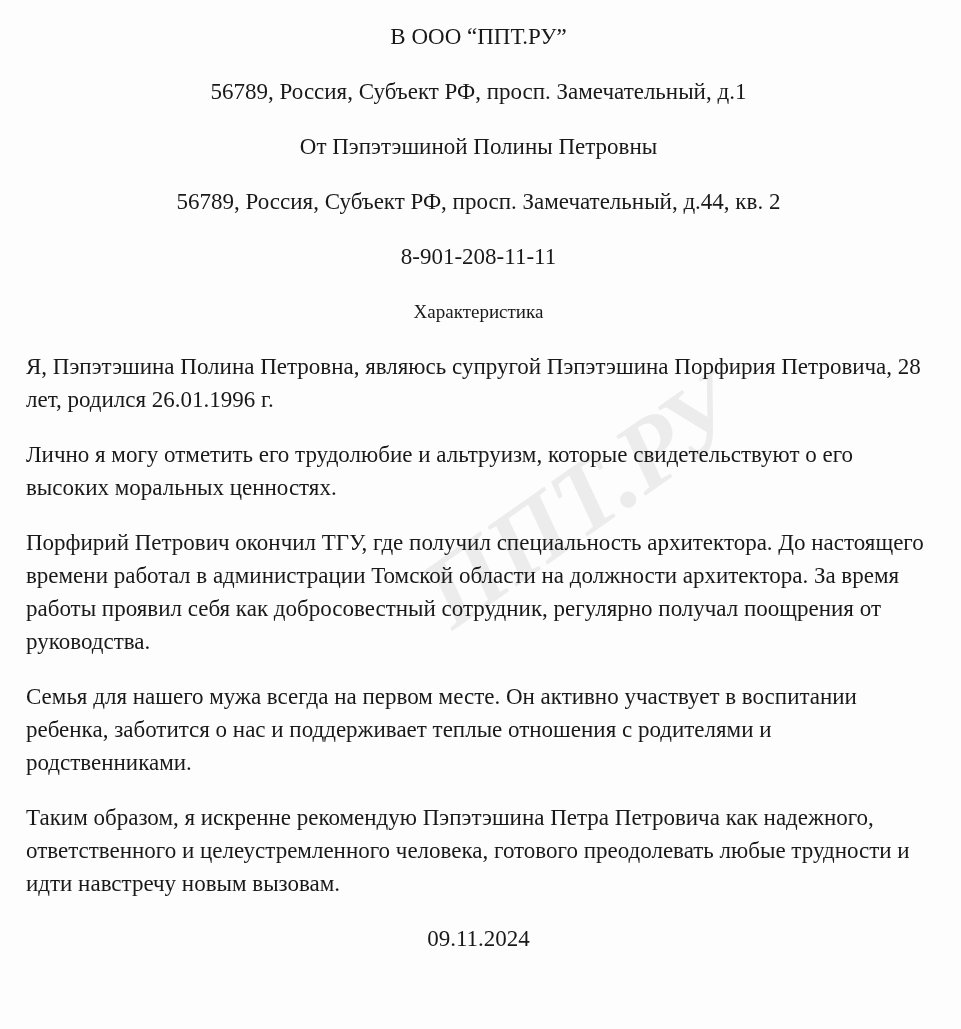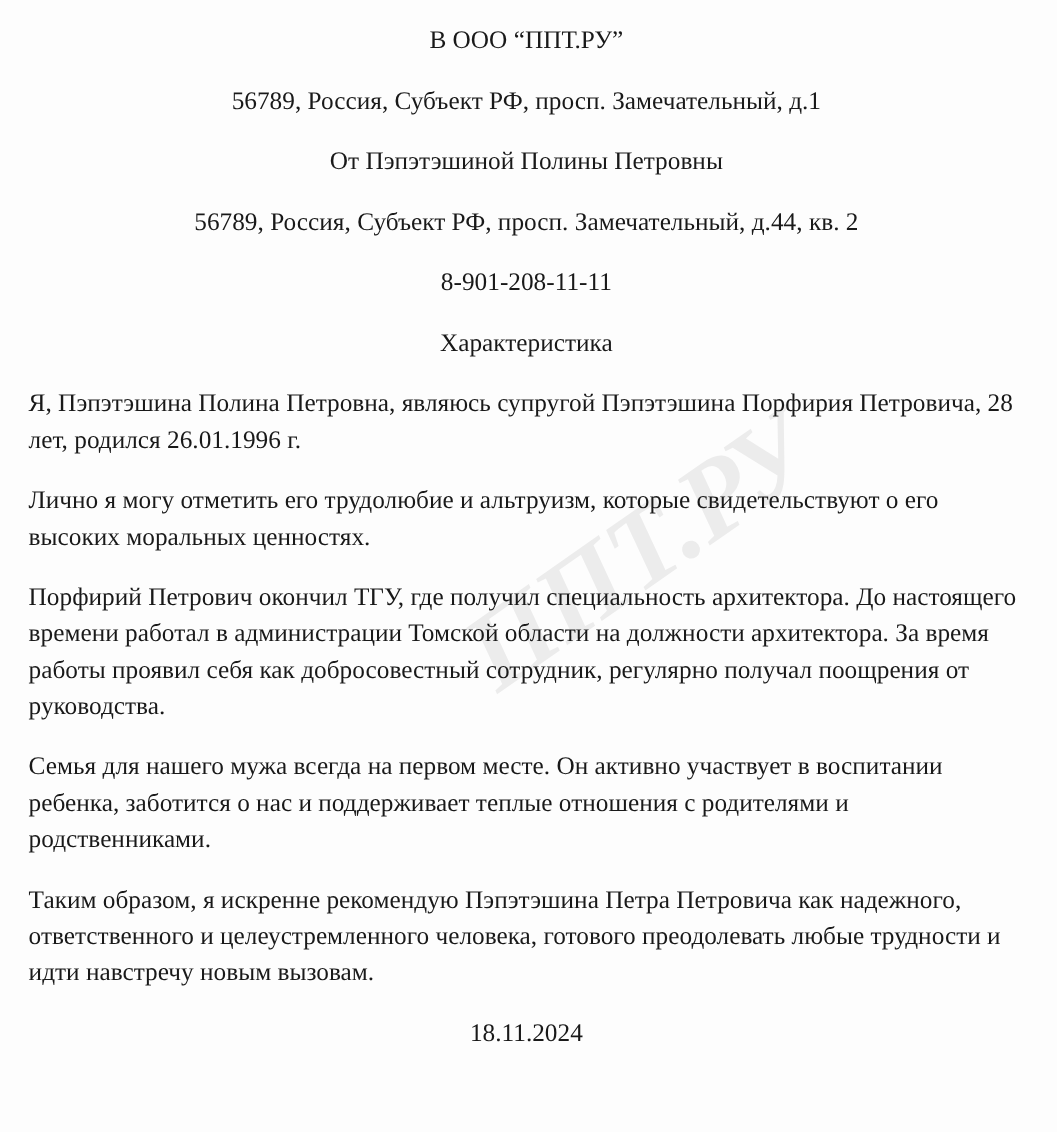--- a/index.html
+++ b/index.html
@@ -17,21 +17,21 @@
     color: #191919;
     font-family: "Liberation Serif", "DejaVu Serif", serif;
     font-size: 23px;
     line-height: 33px;
     overflow: hidden;
   }
   .page p { margin: 0 0 22px 0; }
   .right  { text-align: center; }
   .center { text-align: center; }
   .title {
-    font-size: 23px;
+    font-size: 19px;
     font-weight: normal;
     margin: 0 0 22px 0;
     line-height: 33px;
     font-family: Liberation Serif, serif;
   }
   .body-text p { text-align: left; }
   .signature-block { margin-top: 2px; }
   .watermark {
     position: absolute;
     left: 400px;
@@ -75,17 +75,17 @@
 
     <div class="body-text">
       <p>Я, Пэпэтэшина Полина Петровна, являюсь супругой Пэпэтэшина Порфирия Петровича, 28 лет, родился 26.01.1996 г.</p>
       <p>Лично я могу отметить его трудолюбие и альтруизм, которые свидетельствуют о его высоких моральных ценностях.</p>
       <p>Порфирий Петрович окончил ТГУ, где получил специальность архитектора. До настоящего времени работал в администрации Томской области на должности архитектора. За время работы проявил себя как добросовестный сотрудник, регулярно получал поощрения от руководства.</p>
       <p>Семья для нашего мужа всегда на первом месте. Он активно участвует в воспитании ребенка, заботится о нас и поддерживает теплые отношения с родителями и родственниками.</p>
       <p>Таким образом, я искренне рекомендую Пэпэтэшина Петра Петровича как надежного, ответственного и целеустремленного человека, готового преодолевать любые трудности и идти навстречу новым вызовам.</p>
     </div>
 
     <div class="signature-block">
-      <p class="right">18.11.2024</p>
+      <p class="right">09.11.2024</p>
     </div>
 
   </div>
 </div>
 
 </body></html>

